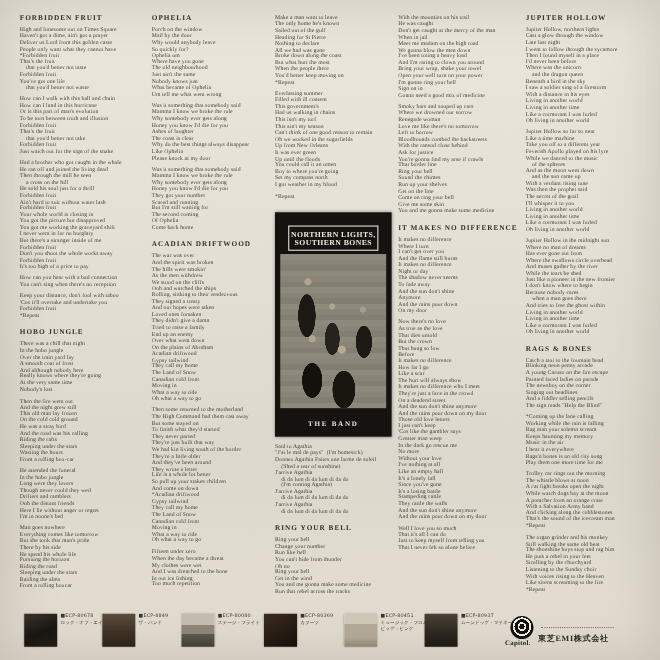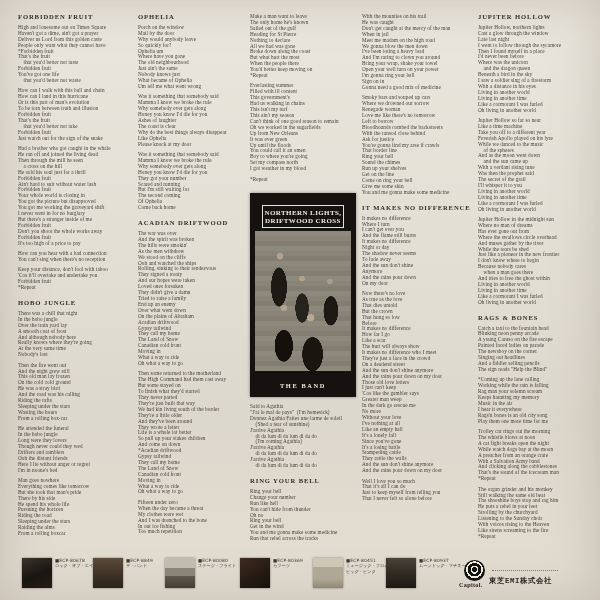--- a/index.html
+++ b/index.html
@@ -41,21 +41,21 @@
   .t3{background:linear-gradient(150deg,#3d2c22,#241a13 60%,#16100b);}
   .t4{background:linear-gradient(180deg,#cfc7b6 0 30%,#b0a795 30% 70%,#8f8674);}
   .t5{background:linear-gradient(180deg,#4a4238,#2e2921 55%,#1d1914);}
   .thumb-label{position:absolute;top:10px;font-family:"DejaVu Sans","Liberation Sans",sans-serif;
     font-size:4.2px;line-height:5.4px;color:#3c3831;white-space:pre-line;width:62px;}
   .thumb-label .cat{font-size:4.4px;letter-spacing:.2px;}
   .capitol-logo{position:absolute;left:464px;top:12px;width:21px;height:21px;border-radius:50%;
     background:radial-gradient(circle at 50% 46%,#141210 0 2.4px,#efebe1 2.4px 4px,#141210 4px 6.8px,#efebe1 6.8px 8.4px,#141210 8.4px);}
   .capitol-word{position:absolute;left:459px;top:33px;font-weight:bold;font-size:6.2px;color:#26221d;letter-spacing:.3px;}
   .fine-print{position:absolute;left:492px;top:22px;width:66px;border-top:1px dotted #7a756b;height:0;}
-  .company{position:absolute;left:489px;top:28px;font-family:Liberation Mono, monospace;
+  .company{position:absolute;left:489px;top:28px;font-family:Liberation Serif, serif;
     font-size:7.4px;font-weight:bold;color:#2e2a24;letter-spacing:.6px;}
 </style>
 </head>
 <body>
 
 <div class="sheet">
 
   <div id="columns">
       <div class="col" style="left: 18px; top: 14px; width: 122px;">
         <div class="song-title">FORBIDDEN FRUIT</div>
@@ -437,21 +437,21 @@
 Listening to the Sunday choir
 With voices rising to the Heaven
 Like sirens screaming to the fire
 *Repeat</div>
       </div>
     </div>
 
   <div class="cover">
     <div class="cover-title">
       <div>NORTHERN LIGHTS,</div>
-      <div>DRIFTWOOD CROSS</div>
+      <div>SOUTHERN BONES</div>
     </div>
     <div class="cover-photo"></div>
     <div class="cover-artist">THE BAND</div>
   </div>
 
   <div class="footer">
     <div id="thumbs">
         <div class="thumb t0" style="left: 22px;"></div>
         <div class="thumb-label" style="left: 55px;"><div class="cat">■ECP-80678</div><div>ロック・オブ・エイジス</div></div>
         <div class="thumb t1" style="left: 93px;"></div>

